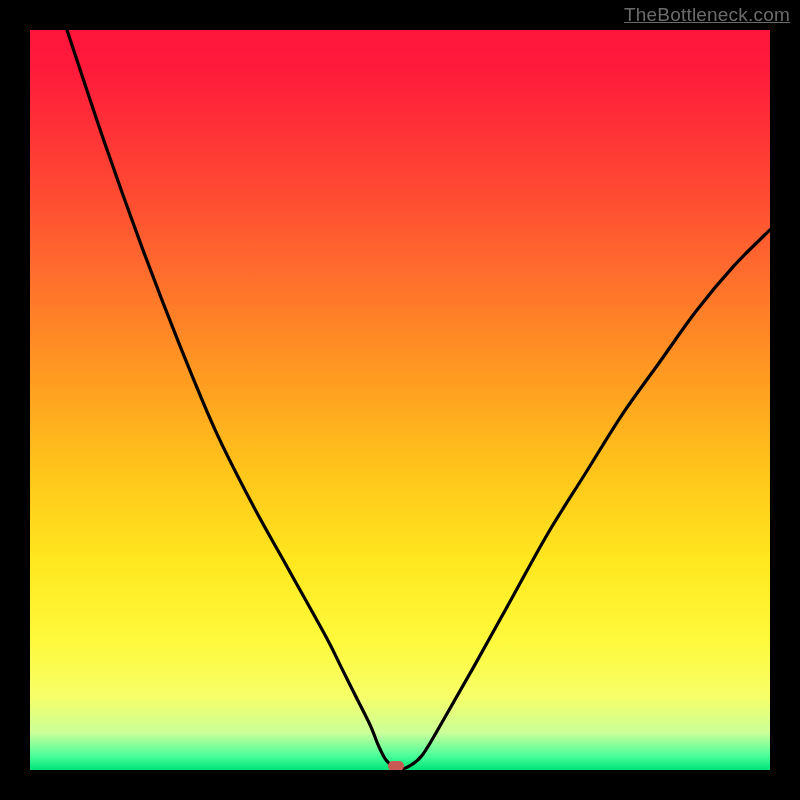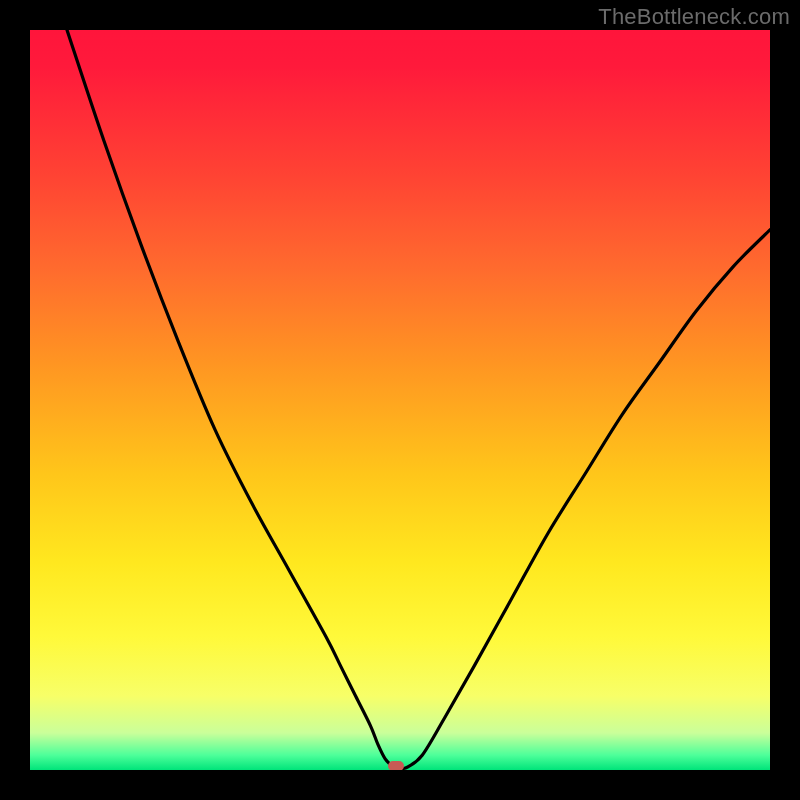--- a/index.html
+++ b/index.html
@@ -61,24 +61,25 @@
     height: 10px;
     border-radius: 5px;
     background: #c85a55;
     transform: translate(-50%, -50%);
   }
   .watermark {
     position: absolute;
     top: 4px;
     right: 10px;
     color: #6b6b6b;
-    font-size: 22px;
+    font-size: 19px;
     font-weight: 400;
     letter-spacing: 0.2px;
     user-select: none;
+    text-decoration: underline;
   }
 </style>
 </head>
 <body>
 
 <div class="frame">
 
   <div class="plot-area">
     <div class="gradient"></div>
 

